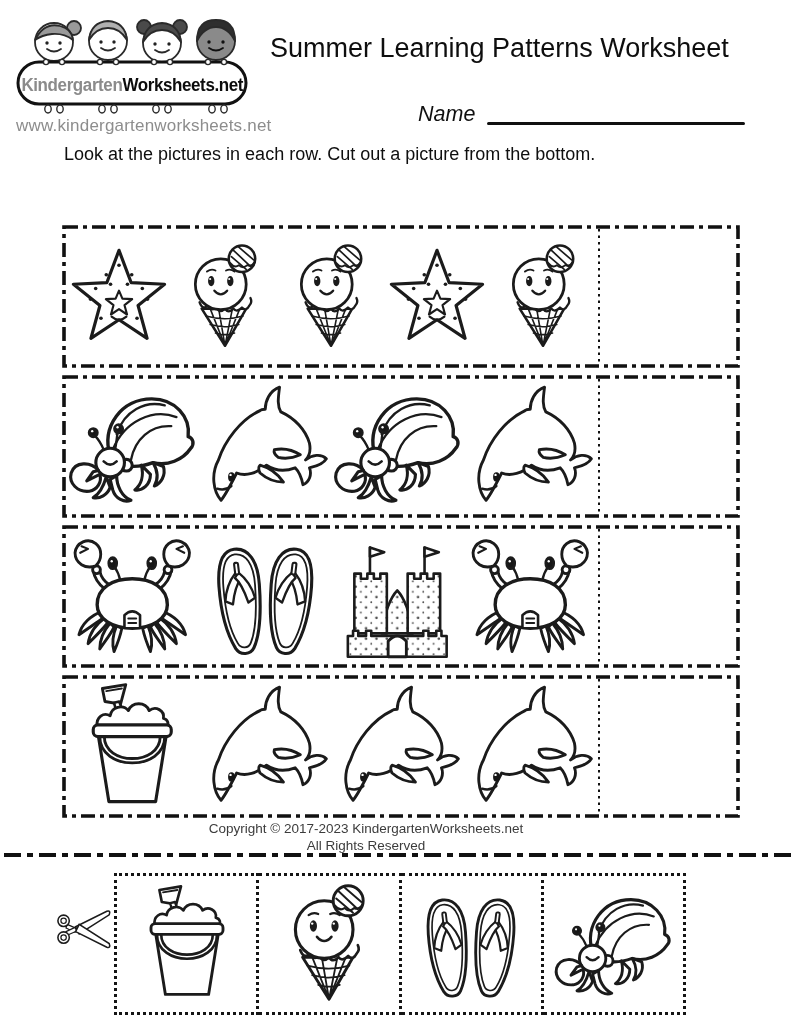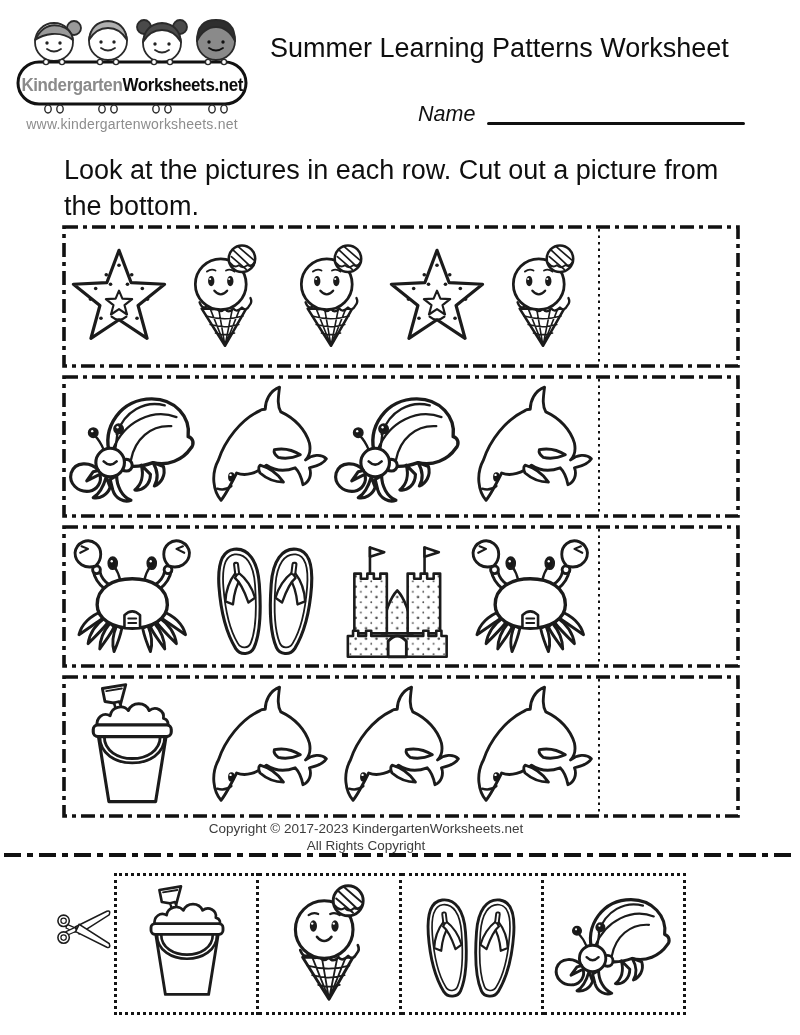--- a/index.html
+++ b/index.html
@@ -9,30 +9,30 @@
   }
   
   .logo{position:absolute;left:16px;top:14px;width:232px;height:132px;}
   .logo-svg{position:absolute;left:0;top:0;}
   .brand{position:absolute;left:2px;top:56px;width:228px;height:30px;line-height:30px;
     text-align:center;font-weight:bold;font-size:17.5px;letter-spacing:-0.4px;white-space:nowrap;
     transform:scaleX(.97);transform-origin:50% 50%;}
   .brand .b-gray{color:#8b8b8b;}
   .brand .b-black{color:#0c0c0c;}
   .logo-url{position:absolute;left:0;top:102px;width:232px;text-align:center;
-    font-size:14px;color:#8d8d8d;letter-spacing:.2px;}
+    font-size:17px;color:#8d8d8d;letter-spacing:.2px;}
   
   .title{position:absolute;left:270px;top:33px;width:505px;text-align:left;
     font-size:27px;color:#0e0e0e;letter-spacing:0;}
   .name-label{position:absolute;left:418px;top:102px;font-size:21.5px;color:#101010;font-style:italic;}
   .name-line{position:absolute;left:487px;top:122px;width:258px;height:0;
     border-top:3px solid #101010;border-radius:2px;}
   
-  .instructions{position:absolute;left:64px;top:152px;width:690px;
-    font-size:27px;line-height:36px;color:#0f0f0f;}
+  .instructions{position:absolute;left:64px;top:136px;width:690px;
+    font-size:18px;line-height:36px;color:#0f0f0f;}
   .instructions p{margin:0;}
   
   .prow{position:absolute;left:62px;width:678px;height:143px;}
   .row-border{position:absolute;left:0;top:0;}
   .row-items{position:absolute;left:4px;top:4px;width:530px;height:135px;display:flex;align-items:center;}
   .row-items .cell{flex:1;height:135px;display:flex;align-items:center;justify-content:center;}
   .row-items .art{width:100%;height:130px;}
   .answer-cell{position:absolute;left:537px;top:4px;width:137px;height:135px;}
   
   .copyright{position:absolute;left:0;top:820px;width:732px;text-align:center;
@@ -409,21 +409,21 @@
         <svg class="art" viewBox="0 0 100 100">
           <use href="#sym-dolphin" xlink:href="#sym-dolphin"></use>
         </svg>
       </div>
     </div>
   <div class="answer-cell"></div>
 </div>
 
 <div class="copyright">
   <div>Copyright © 2017-2023 KindergartenWorksheets.net</div>
-  <div>All Rights Copyright</div>
+  <div>All Rights Reserved</div>
 </div>
 
 <svg class="cutline" width="792" height="9">
   <line x1="0" y1="4" x2="792" y2="4" stroke="#111" stroke-width="4" stroke-dasharray="17 6 6 6"></line>
 </svg>
 
 <svg class="scissors" viewBox="0 0 100 100">
   <use href="#sym-scissors" xlink:href="#sym-scissors"></use>
 </svg>
 <div class="cutout-strip">

